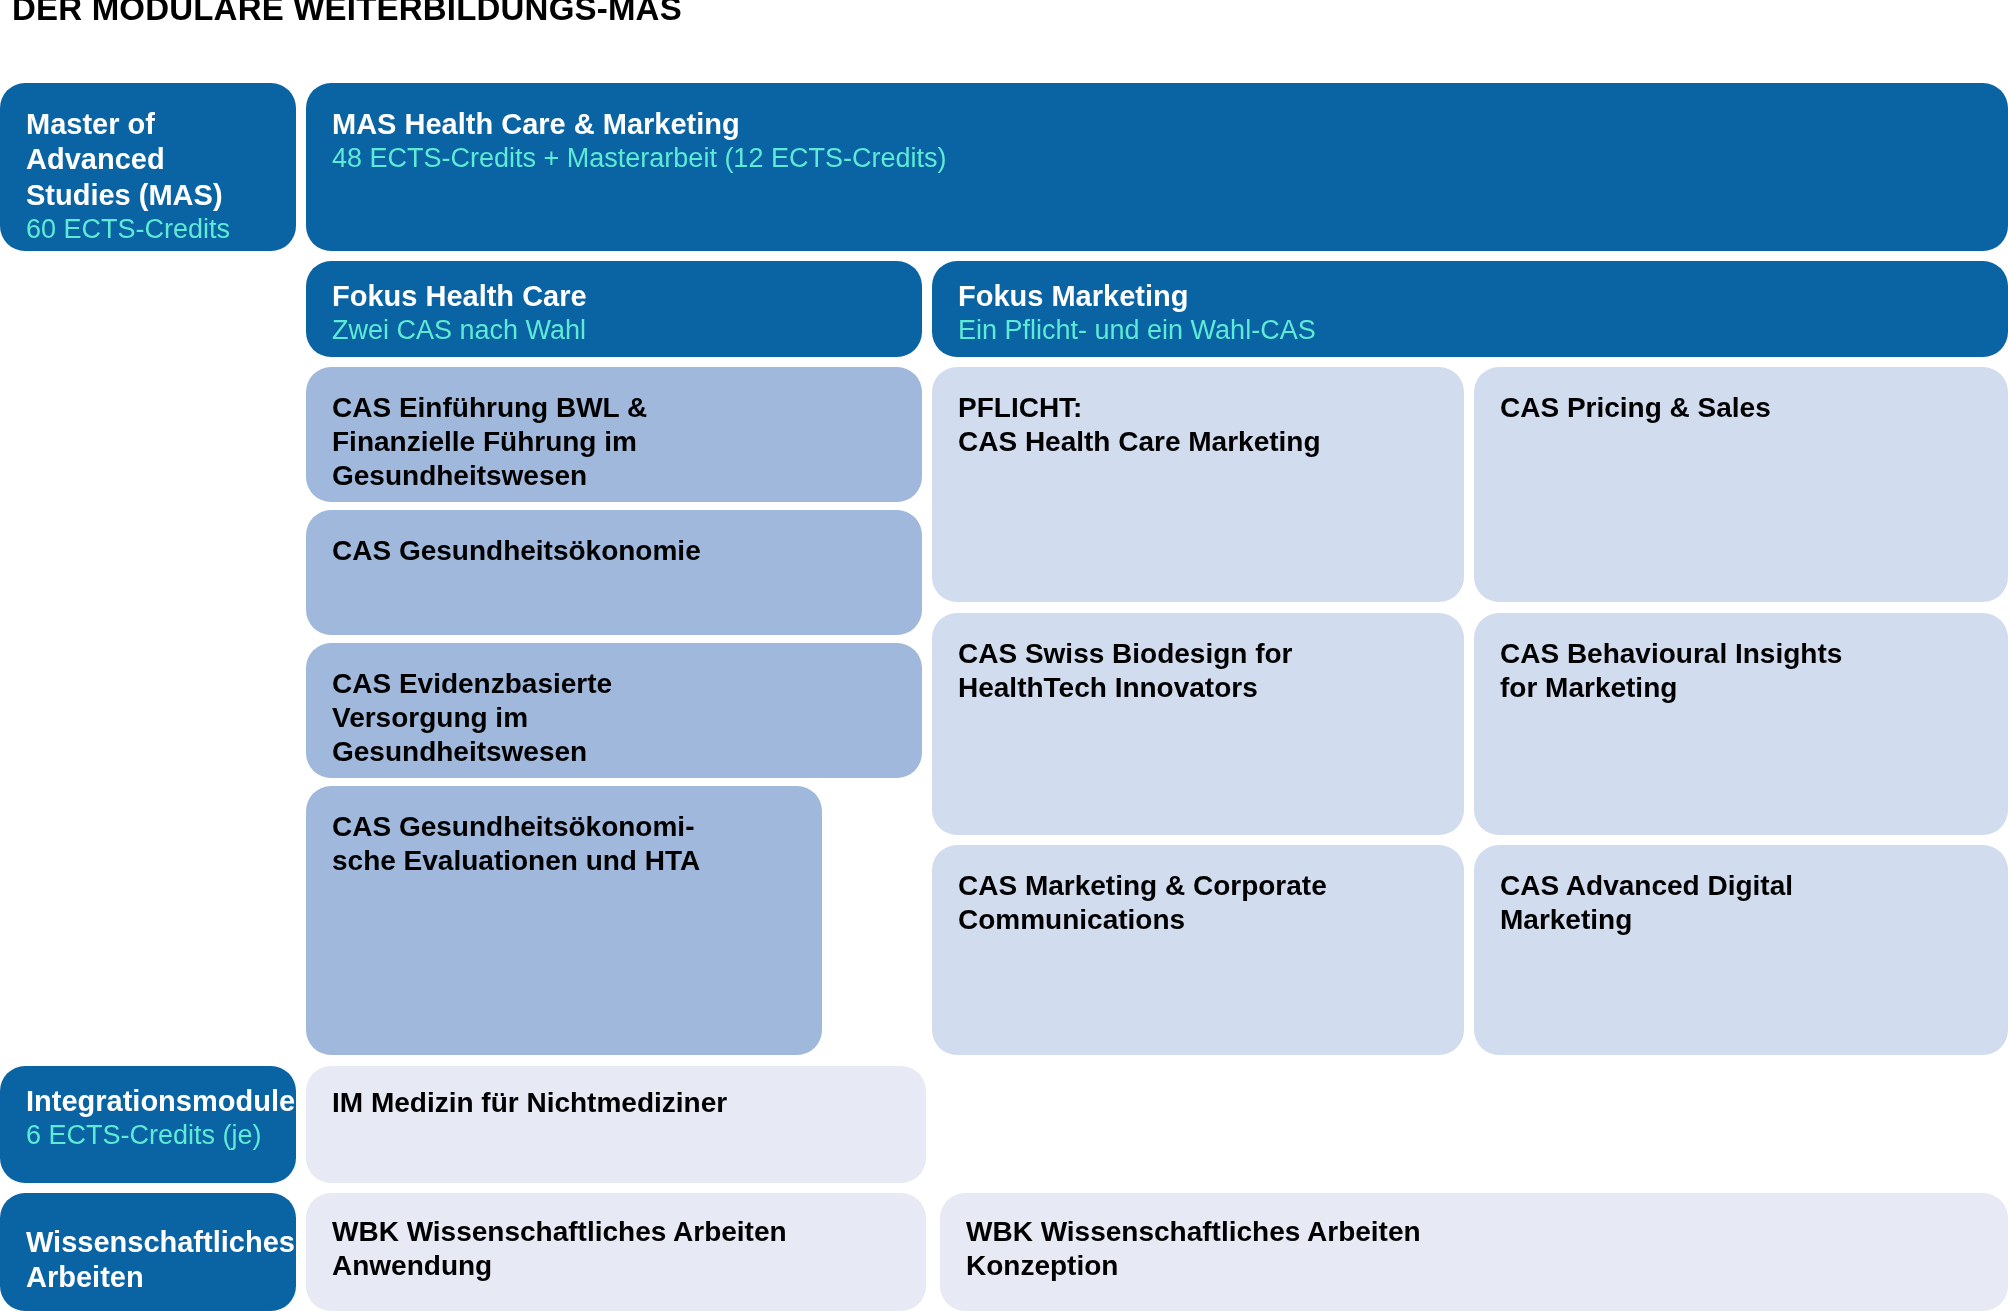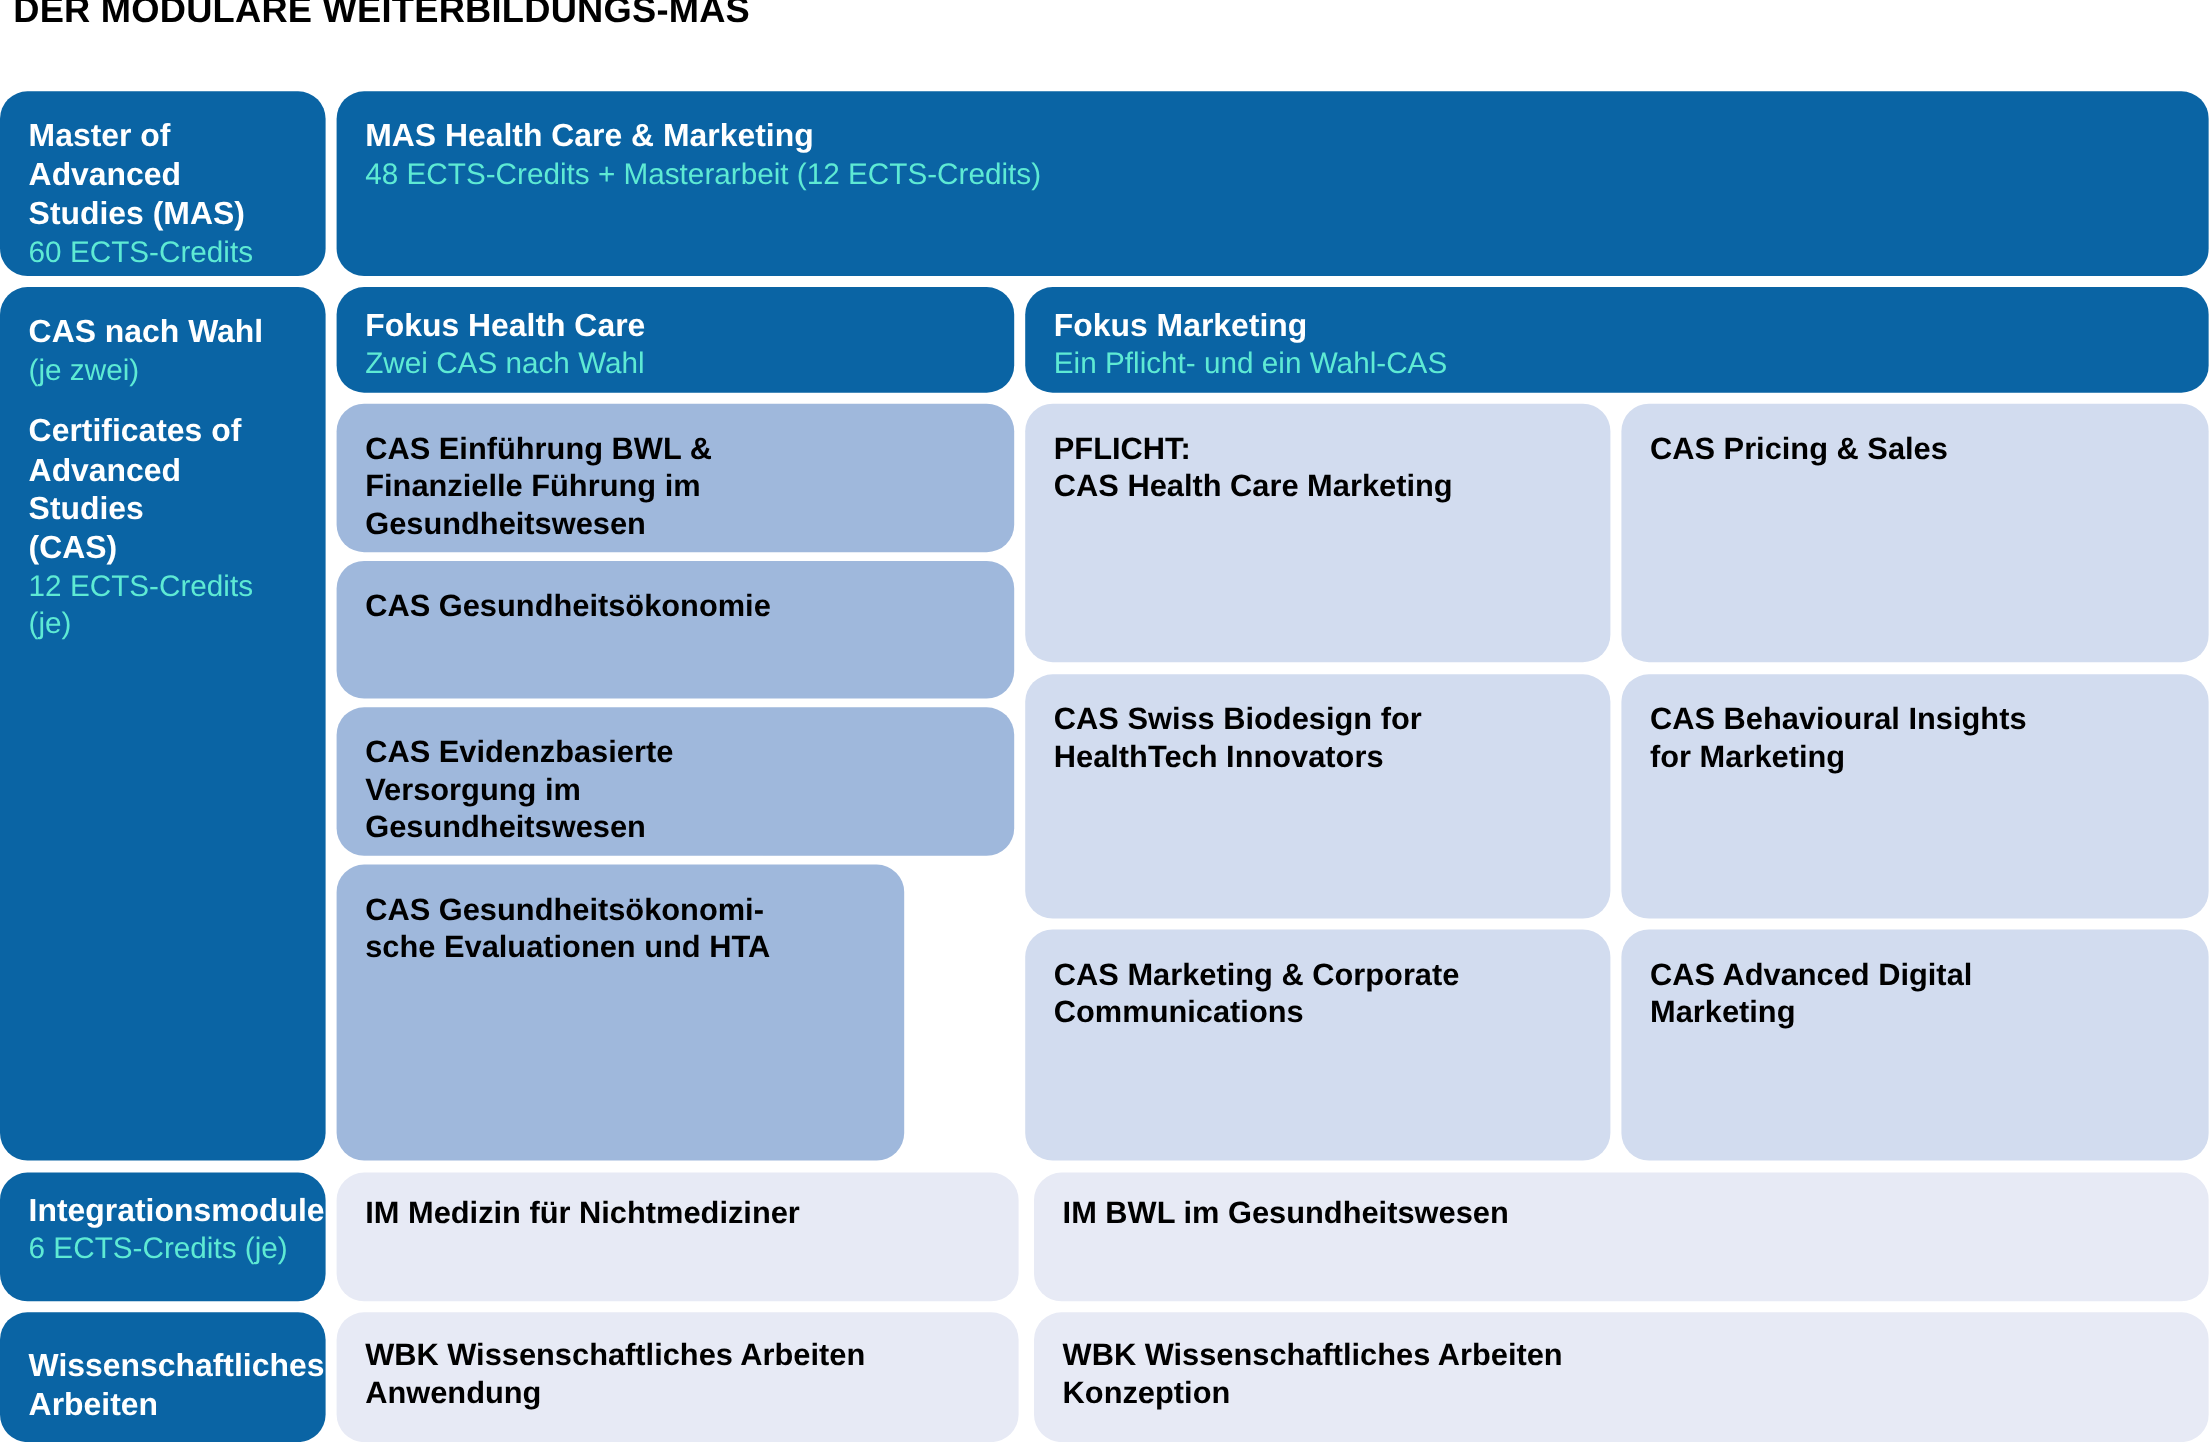--- a/index.html
+++ b/index.html
@@ -74,31 +74,20 @@
       <span>Studies (MAS)</span>
     </div>
     <div class="h-sub">60 ECTS-Credits</div>
   </div>
 
   <div class="cell dark pad" style="left:306px; top:83px; width:1702px; height:168px;">
     <div class="h-strong">MAS Health Care &amp; Marketing</div>
     <div class="h-sub">48 ECTS-Credits + Masterarbeit (12 ECTS-Credits)</div>
   </div>
 
-  <div class="cell dark pad" style="left:0px; top:261px; width:296px; height:794px;">
-    <div class="h-strong">CAS nach Wahl</div>
-    <div class="h-sub">(je zwei)</div>
-    <div class="gap"></div>
-    <div class="h-strong">
-      <span>Certificates of</span><br>
-      <span>Advanced Studies</span><br>
-      <span>(CAS)</span>
-    </div>
-    <div class="h-sub">12 ECTS-Credits (je)</div>
-  </div>
 
   <div class="cell dark pad" style="left:306px; top:261px; width:616px; height:96px; padding-top:18px;">
     <div class="h-strong">Fokus Health Care</div>
     <div class="h-sub">Zwei CAS nach Wahl</div>
   </div>
 
   <div class="cell dark pad" style="left:932px; top:261px; width:1076px; height:96px; padding-top:18px;">
     <div class="h-strong">Fokus Marketing</div>
     <div class="h-sub">Ein Pflicht- und ein Wahl-CAS</div>
   </div>
@@ -171,23 +160,20 @@
 
   <div class="cell dark pad" style="left:0px; top:1066px; width:296px; height:117px; padding-top:18px;">
     <div class="h-strong">Integrationsmodule</div>
     <div class="h-sub">6 ECTS-Credits (je)</div>
   </div>
 
   <div class="cell pale pad" style="left:306px; top:1066px; width:620px; height:117px; padding-top:20px;">
     <div class="card-title">IM Medizin für Nichtmediziner</div>
   </div>
 
-  <div class="cell pale pad" style="left:940px; top:1066px; width:1068px; height:117px; padding-top:20px;">
-    <div class="card-title">IM BWL im Gesundheitswesen</div>
-  </div>
 
   <div class="cell dark pad" style="left:0px; top:1193px; width:296px; height:118px; padding-top:32px;">
     <div class="h-strong">
       <span>Wissenschaftliches</span><br>
       <span>Arbeiten</span>
     </div>
   </div>
 
   <div class="cell pale pad" style="left:306px; top:1193px; width:620px; height:118px; padding-top:22px;">
     <div class="card-title">

